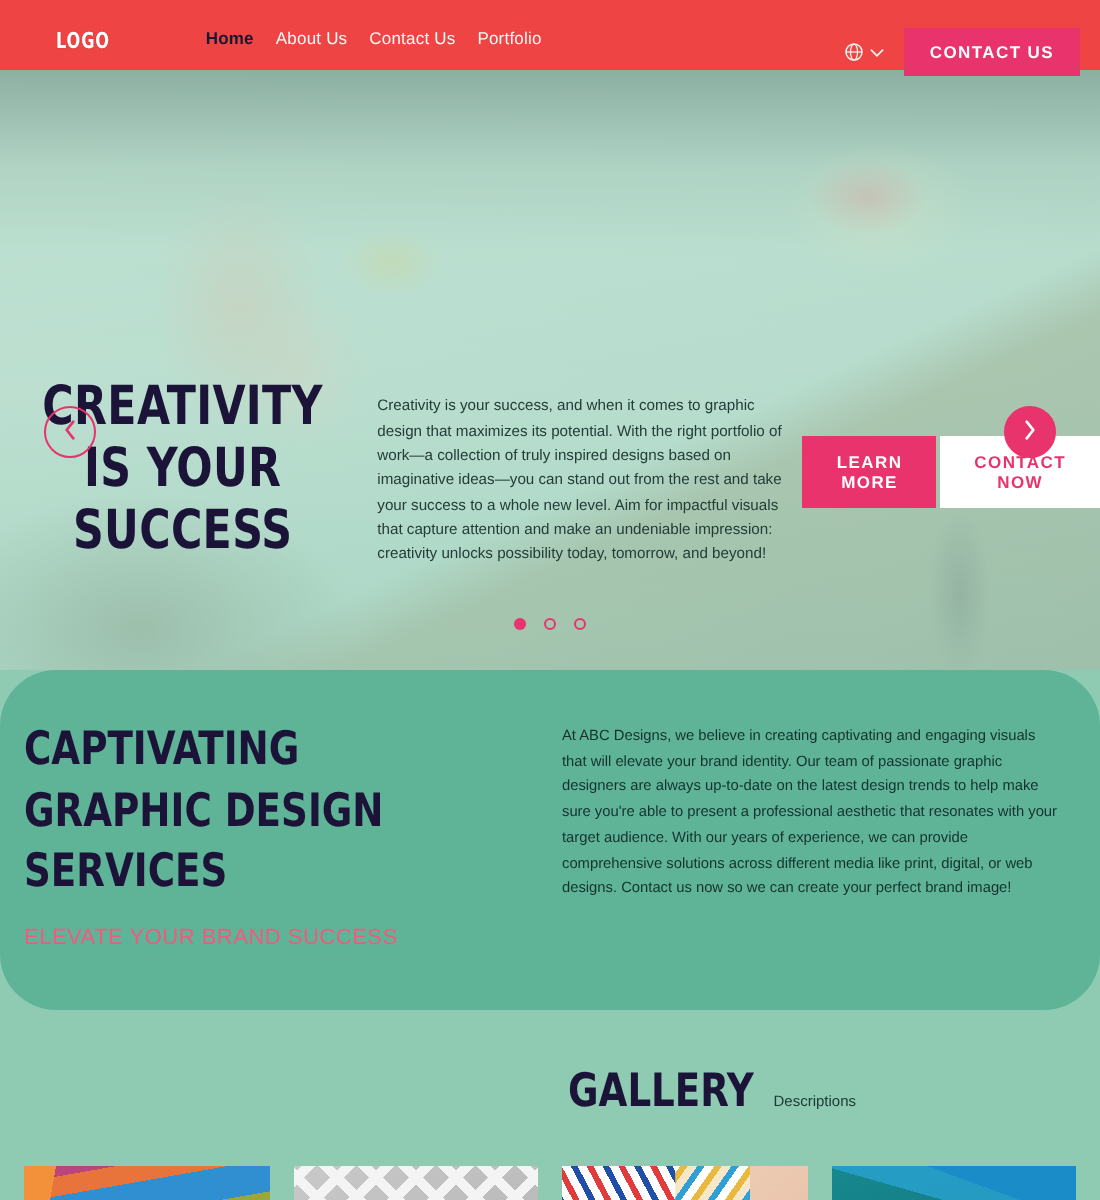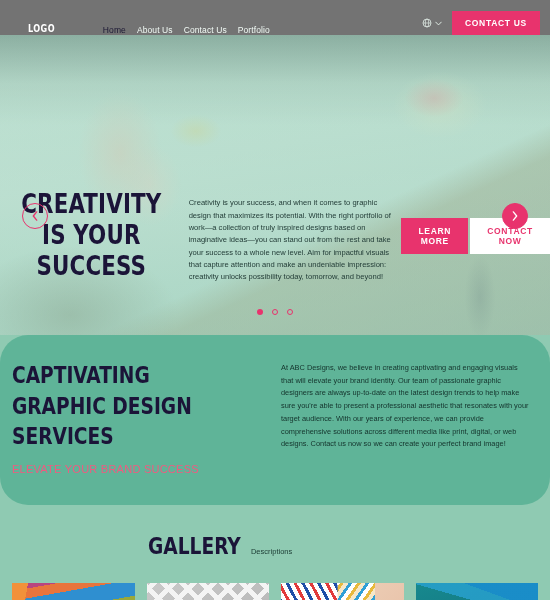--- a/index.html
+++ b/index.html
@@ -7,23 +7,23 @@
     width: 550px; height: 600px;
     overflow: hidden;
     font-family: "Liberation Sans", sans-serif;
     background: #8fcab2;
   }
 
   
   .header {
     position: relative;
     height: 35px;
-    background: #737373;
-    display: flex;
-    align-items: flex-end;
+    background: #ef4444;
+    display: flex;
+    align-items: flex-start;
     padding: 14px 10px 0 28px;
     z-index: 20;
   }
   .logo {
     font-family: "DejaVu Sans Condensed", "Liberation Sans Narrow", "Liberation Sans", sans-serif;
     font-weight: 700;
     font-size: 11px;
     letter-spacing: 0.5px;
     color: #ffffff;
     transform: scaleX(0.82);
@@ -36,21 +36,21 @@
     gap: 11px;
     margin-left: 42px;
   }
   .nav-link {
     font-size: 8.5px;
     color: #f2fbf6;
     letter-spacing: .1px;
     cursor: pointer;
     white-space: nowrap;
   }
-  .nav-link.active { color: #1b1733; font-weight: 400; }
+  .nav-link.active { color: #1b1733; font-weight: 700; }
   .header-right {
     margin-left: auto;
     display: flex;
     align-items: center;
     gap: 10px;
   }
   .globe-wrap {
     display: flex;
     align-items: center;
     gap: 3px;
@@ -217,21 +217,21 @@
   }
 
   
   .gallery {
     background: #8fcab2;
     padding: 28px 12px 0 12px;
   }
   .gallery-head {
     display: flex;
     align-items: baseline;
-    justify-content: center;
+    justify-content: flex-end;
     padding-right: 110px;
   }
   .gallery-title {
     font-family: "DejaVu Sans Condensed", "Liberation Sans Narrow", "Liberation Sans", sans-serif;
     font-weight: 700;
     font-size: 23px;
     color: #1b1438;
     transform: scaleX(0.9);
     transform-origin: left center;
   }

